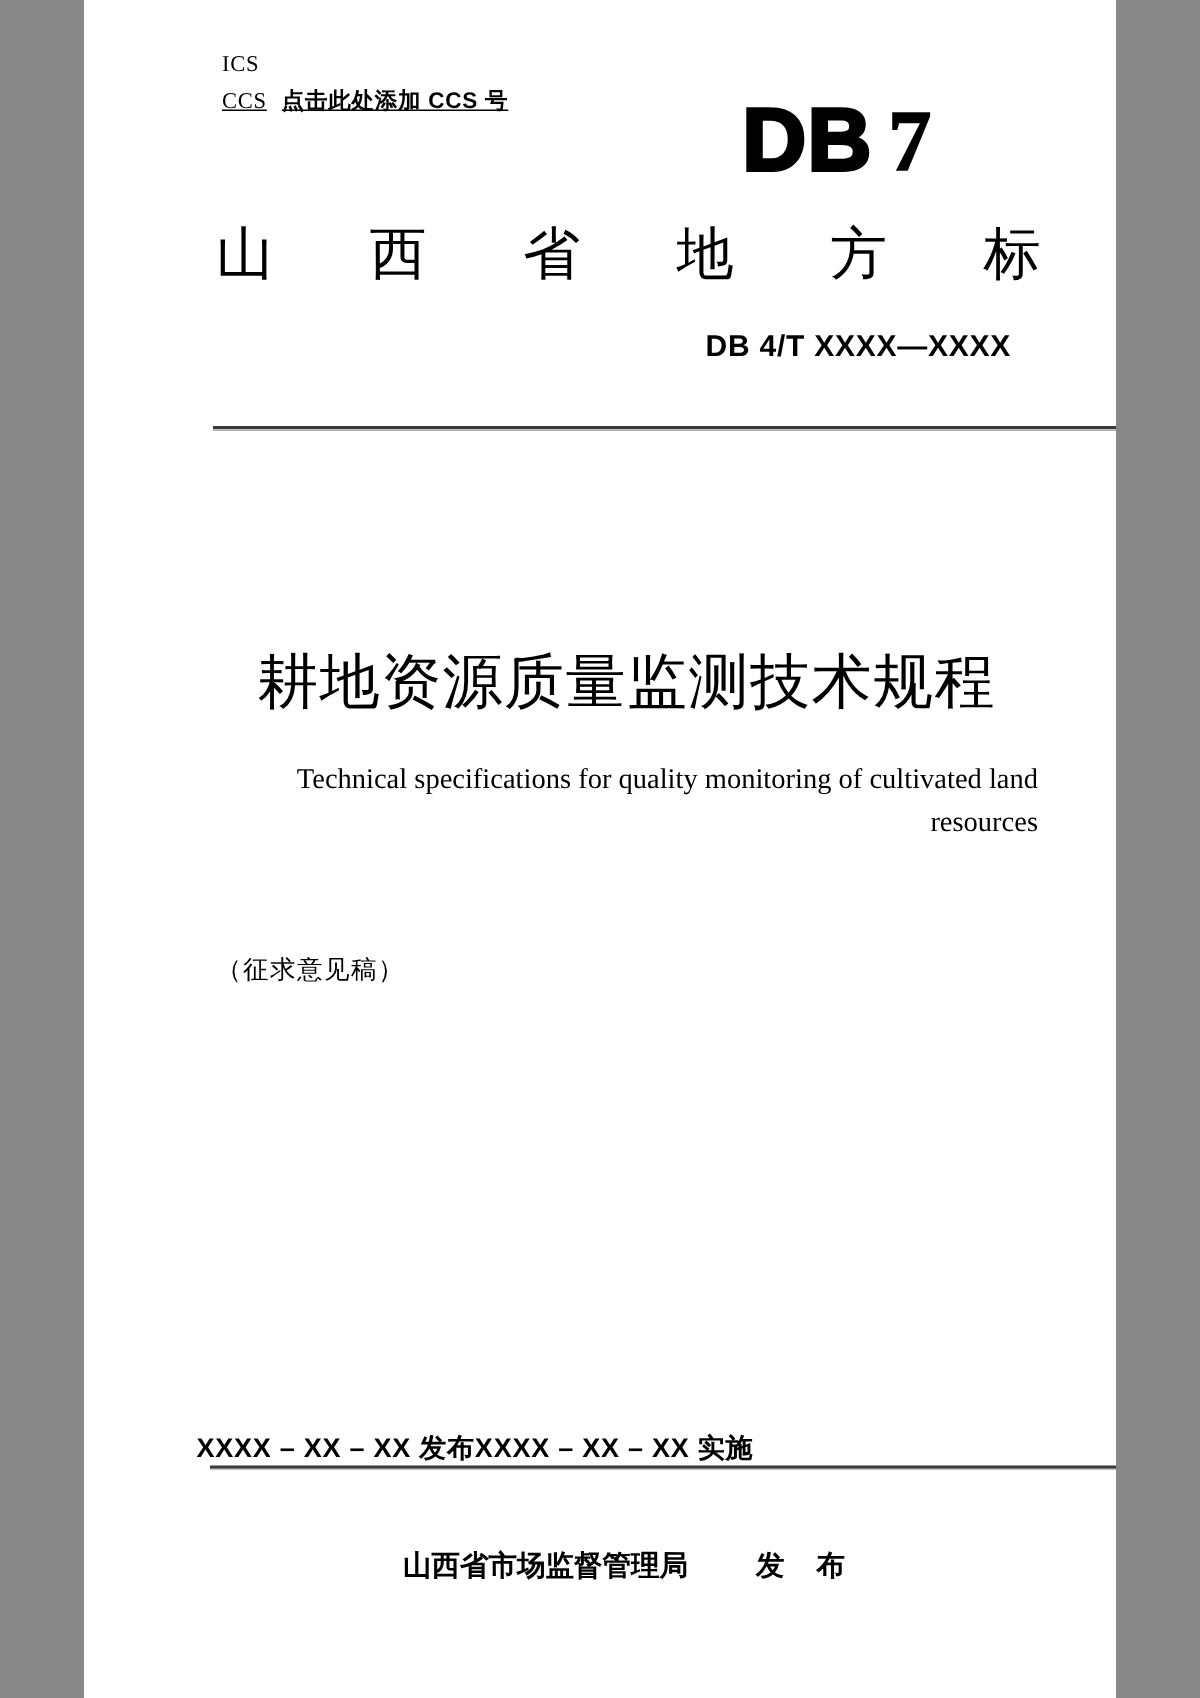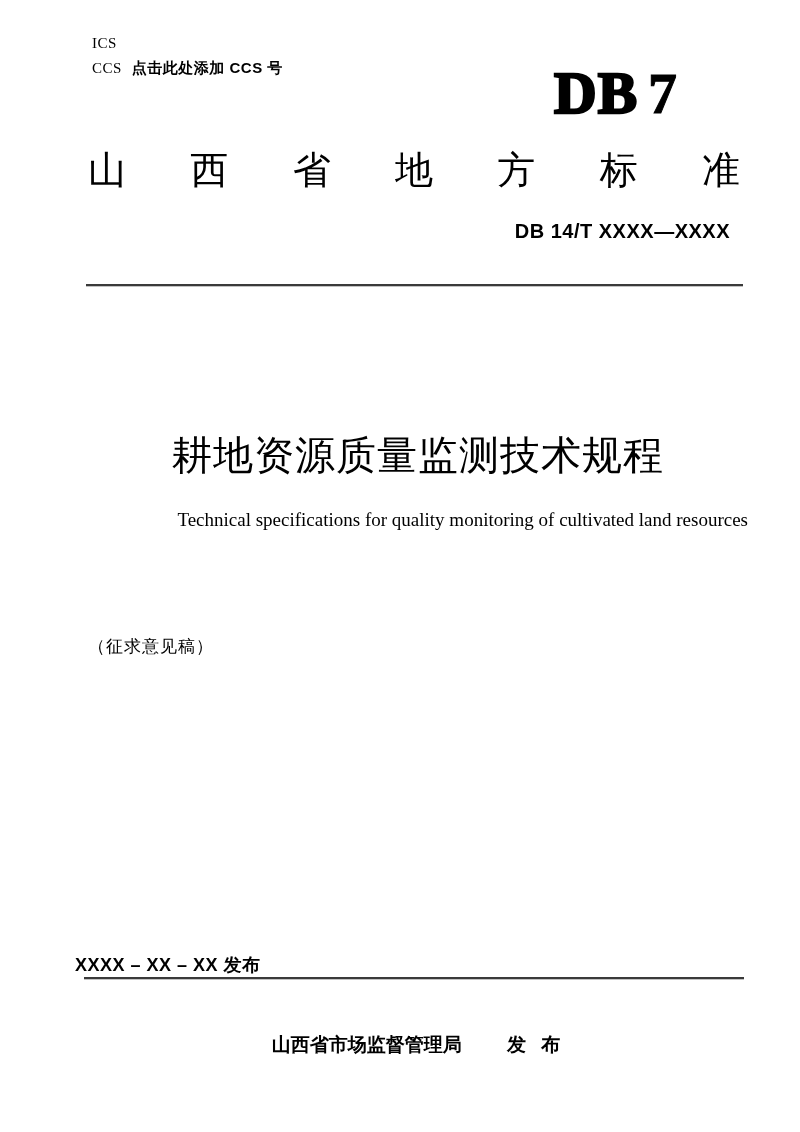--- a/index.html
+++ b/index.html
@@ -1,38 +1,38 @@
 <!DOCTYPE html>
 <html><head>
 <meta charset="utf-8">
 <style>
   html,body { margin:0; padding:0; background:#888; }
   .page {
     position:relative;
-    width:800px; height:1132px;
+    width:688px; height:1132px;
     margin:0 auto;
     background:#ffffff;
     color:#000;
     font-family:"Liberation Sans","DejaVu Sans",sans-serif;
     overflow:hidden;
   }
 
   
   .ics-block { position:absolute; left:92px; top:36px; line-height:1; }
   .ics-line { font-family:"Liberation Serif","DejaVu Serif",serif; font-size:15px; margin-bottom:9px; letter-spacing:0.5px; }
-  .ccs-line { font-size:15px; font-family:"Liberation Serif","DejaVu Serif",serif; letter-spacing:0.5px; }
+  .ccs-line { font-size:15px; font-family:"Liberation Serif","DejaVu Serif",serif; letter-spacing:0.5px;text-decoration:underline; }
   .ccs-placeholder { font-family:"Liberation Sans","DejaVu Sans",sans-serif; font-weight:600; margin-left:10px; font-size:15px; }
 
   
   .logo {
     position:absolute; top:64px; right:118px;
     display:flex; align-items:baseline; line-height:1;
   }
   .logo-db {
-    font-family:Liberation Serif, serif;
+    font-family:Liberation Sans, sans-serif;
     font-weight:900; font-size:59px; letter-spacing:1px;margin-left:48px;
     -webkit-text-stroke:2.5px #000;
   }
   .logo-num {
     font-family:"Liberation Serif","DejaVu Serif",serif;
     font-weight:700; font-size:58px; letter-spacing:5px; margin-left:10px;
     -webkit-text-stroke:1px #000;
   }
 
   
@@ -76,21 +76,21 @@
     position:absolute; left:75px; right:60px; top:953px;
     display:flex; justify-content:flex-start;
     font-size:18px; font-weight:600; letter-spacing:0.5px;
   }
 
   
   .publisher-row {
     position:absolute; left:88px; right:56px; top:1032px;
     text-align:center; font-size:19px; font-weight:700; line-height:1.4;
   }
-  .publish-action { margin-left:40px; word-spacing:10px; }
+  .publish-action { margin-left:40px; word-spacing:10px;font-family:Liberation Mono, monospace; }
 </style>
 </head>
 <body>
 
 <div class="page">
 
   <div class="ics-block">
     <div class="ics-line">ICS</div>
     <div class="ccs-line">
       <span>CCS</span><span class="ccs-placeholder">点击此处添加 CCS 号</span>
@@ -105,32 +105,33 @@
   <div class="standard-name">
     <span>山</span>
     <span>西</span>
     <span>省</span>
     <span>地</span>
     <span>方</span>
     <span>标</span>
     <span>准</span>
   </div>
 
-  <div class="doc-number">DB 14/T XXXX—XXXX</div>
+  <div class="doc-number">DB 4/T XXXX—XXXX</div>
 
   <div class="rule rule-top"></div>
 
   <div class="title-cn">耕地资源质量监测技术规程</div>
 
   <div class="title-en">Technical specifications for quality monitoring of cultivated land resources</div>
 
   <div class="draft-note">（征求意见稿）</div>
 
   <div class="dates-row">
     <span>XXXX – XX – XX 发布</span>
+    <span>XXXX – XX – XX 实施</span>
   </div>
 
   <div class="rule rule-bottom"></div>
 
   <div class="publisher-row">
     <span>山西省市场监督管理局</span>
     <span class="publish-action">发 布</span>
   </div>
 
 </div>

